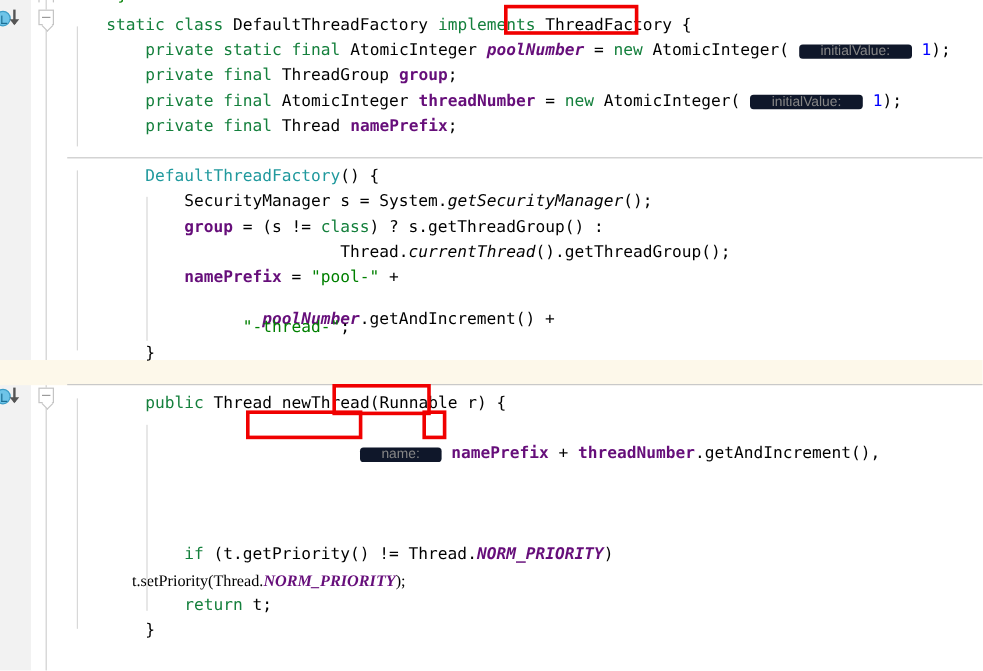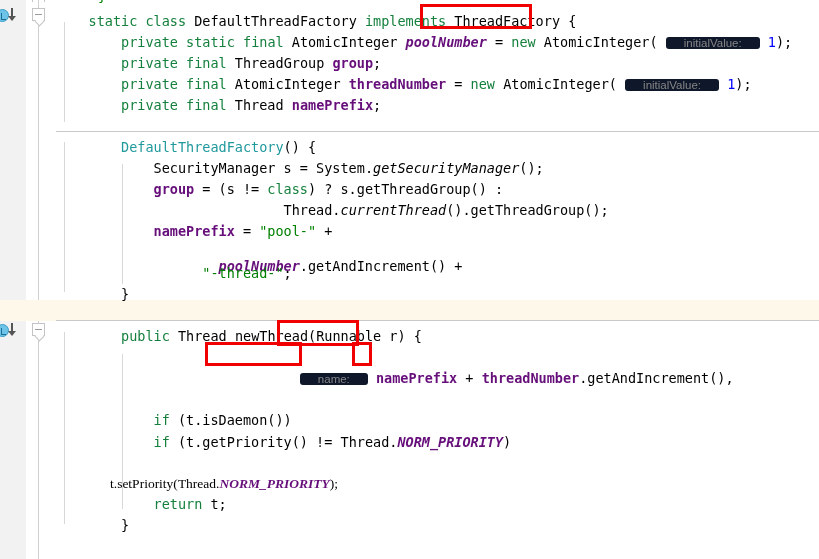--- a/index.html
+++ b/index.html
@@ -222,22 +222,21 @@
       <div class="line" style="top: 158px; left: 0px;"><span class="type">            </span><span class="type">SecurityManager</span><span class="type"> s = </span><span class="type">System</span><span class="type">.</span><span class="mtdi">getSecurityManager</span><span class="type">();</span></div>
       <div class="line" style="top: 179px; left: 0px;"><span class="type">            </span><span class="fld">group</span><span class="type"> = (s != </span><span class="kw">class</span><span class="type">) ? s.getThreadGroup() :</span></div>
       <div class="line" style="top: 200px; left: 0px;"><span class="type">                            </span><span class="type">Thread</span><span class="type">.</span><span class="mtdi">currentThread</span><span class="type">().getThreadGroup();</span></div>
       <div class="line" style="top: 221px; left: 0px;"><span class="type">            </span><span class="fld">namePrefix</span><span class="type"> = </span><span class="str">"pool-"</span><span class="type"> +</span></div>
       <div class="line" style="top: 256px; left: 0px;"><span class="type">                    </span><span class="fldi">poolNumber</span><span class="type">.getAndIncrement() +</span></div>
       <div class="line" style="top: 263px; left: 0px;"><span class="type">                  </span><span class="str">"-thread-"</span><span class="type">;</span></div>
       <div class="line" style="top: 284px; left: 0px;"><span class="type">        }</span></div>
       <div class="line" style="top: 305px; left: 0px;"></div>
       <div class="line" style="top: 326px; left: 0px;"><span class="type">        </span><span class="kw">public</span><span class="type"> </span><span class="type">Thread</span><span class="type"> </span><span class="type">newThread</span><span class="type">(</span><span class="type">Runnable</span><span class="type"> r) {</span></div>
       <div class="line" style="top: 368px; left: 0px;"><span class="type">                              </span><span class="hint">name:</span><span class="type"> </span><span class="fld">namePrefix</span><span class="type"> + </span><span class="fld">threadNumber</span><span class="type">.getAndIncrement(),</span></div>
-      <div class="line" style="top: 410px; left: 0px;"><span class="type">            </span><span class="kw">if</span><span class="type"> (t.isDaemon())</span></div>
-      <div class="line" style="top: 432px; left: 0px;"><span class="type">            </span><span class="kw">if</span><span class="type"> (t.getPriority() != </span><span class="type">Thread</span><span class="type">.</span><span class="cnst">NORM_PRIORITY</span><span class="type">)</span></div>
+      <div class="line" style="top: 452px; left: 0px;"><span class="type">            </span><span class="kw">if</span><span class="type"> (t.getPriority() != </span><span class="type">Thread</span><span class="type">.</span><span class="cnst">NORM_PRIORITY</span><span class="type">)</span></div>
       <div class="line" style="top: 473px; left: 0px; font-family: Liberation Serif, serif;"><span class="type">                t.setPriority(</span><span class="type">Thread</span><span class="type">.</span><span class="cnst">NORM_PRIORITY</span><span class="type">);</span></div>
       <div class="line" style="top: 494px; left: 0px;"><span class="type">            </span><span class="kw">return</span><span class="type"> t;</span></div>
       <div class="line" style="top: 515px; left: 0px;"><span class="type">        }</span></div>
       <div class="line" style="top: 536px; left: 0px;"></div>
       <div class="line" style="top: 557px; left: 0px;"></div>
       <div class="indent-guide" style="left: 8px; top: 22px; height: 100px;"></div>
       <div class="indent-guide" style="left: 8px; top: 142px; height: 150px;"></div>
       <div class="indent-guide" style="left: 8px; top: 332px; height: 192px;"></div>
       <div class="indent-guide" style="left: 66px; top: 164px; height: 120px;"></div>
       <div class="indent-guide" style="left: 66px; top: 354px; height: 155px;"></div>

